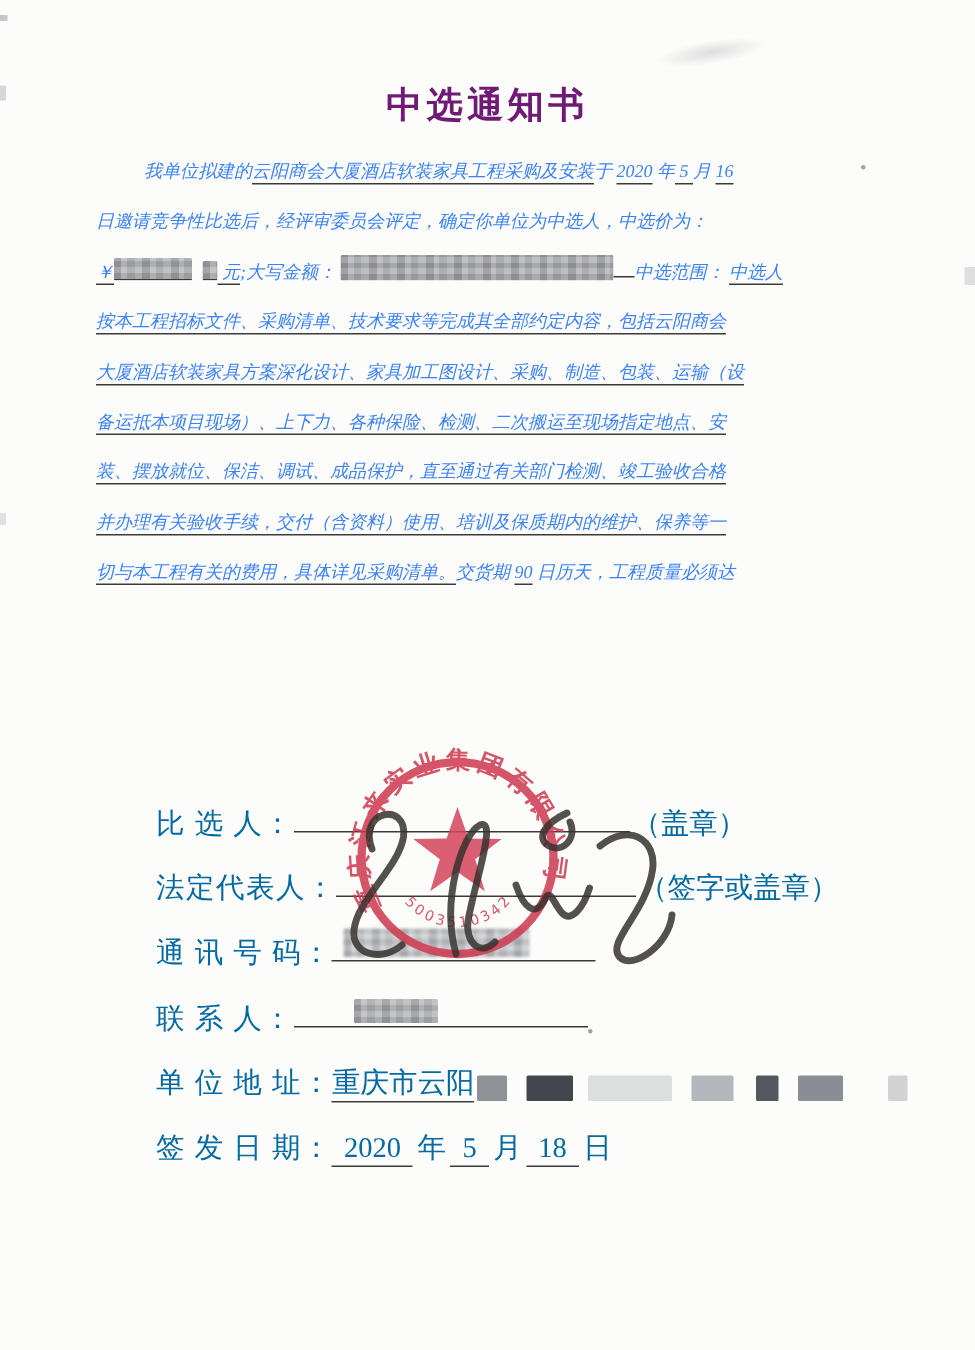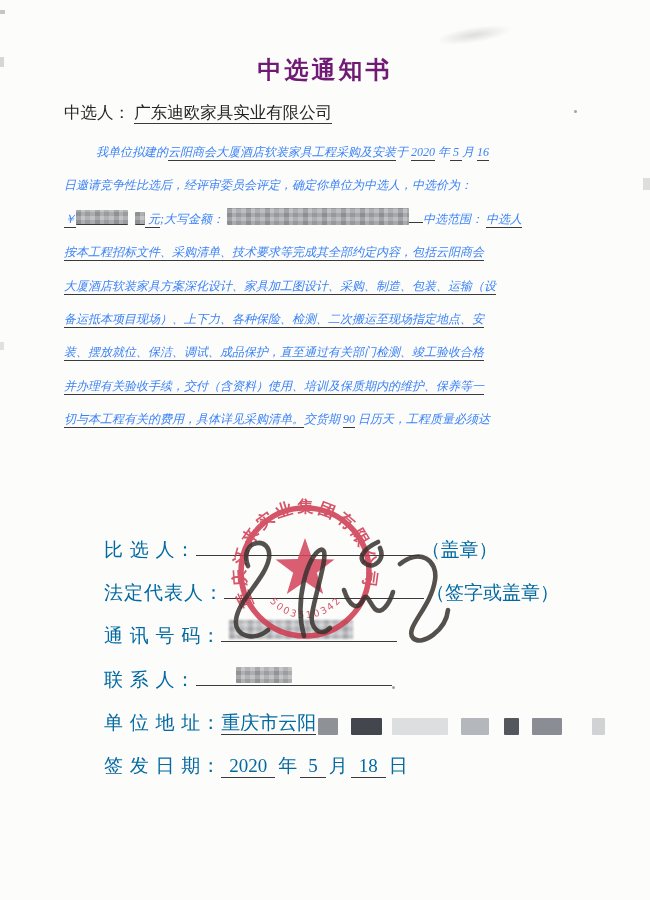--- a/index.html
+++ b/index.html
@@ -72,24 +72,20 @@
   .edge-mark{background:rgba(110,110,112,.38);}
   .speck{width:3px;height:3px;border-radius:50%;background:rgba(90,90,92,.55);}
 </style>
 </head>
 <body>
 
 <div class="page">
 
   <div class="title">中选通知书</div>
 
-  <div class="winner">
-    <span>中选人：</span>
-    <span class="u">广东迪欧家具实业有限公司</span>
-  </div>
 
   <div class="para" id="para">
       <div class="line indent"><span class="">我单位拟建的</span><span class="u">云阳商会大厦酒店软装家具工程采购及安装</span><span class="">于 </span><span class="u">2020</span><span class=""> 年</span><span class="u"> 5 </span><span class="">月 </span><span class="u">16</span></div>
       <div class="line"><span class="">日邀请竞争性比选后，经评审委员会评定，确定你单位为中选人，中选价为：</span></div>
       <div class="line"><span class="u">￥</span><span class="mosaic m-money u" style="width: 52px; height: 13px;"></span><span class="mosaic m-money u" style="margin-left: 7px; width: 10px; height: 11px;"></span><span class="u"> 元</span><span class="">;大写金额： </span><span class="mosaic m-caps" style="width: 182px; height: 17px;"></span><span class="blank-u" style="width: 14px;"></span><span class="">中选范围： </span><span class="u">中选人</span></div>
       <div class="line"><span class="u">按本工程招标文件、采购清单、技术要求等完成其全部约定内容，包括云阳商会</span></div>
       <div class="line"><span class="u">大厦酒店软装家具方案深化设计、家具加工图设计、采购、制造、包装、运输（设</span></div>
       <div class="line"><span class="u">备运抵本项目现场）、上下力、各种保险、检测、二次搬运至现场指定地点、安</span></div>
       <div class="line"><span class="u">装、摆放就位、保洁、调试、成品保护，直至通过有关部门检测、竣工验收合格</span></div>
       <div class="line"><span class="u">并办理有关验收手续，交付（含资料）使用、培训及保质期内的维护、保养等一</span></div>

